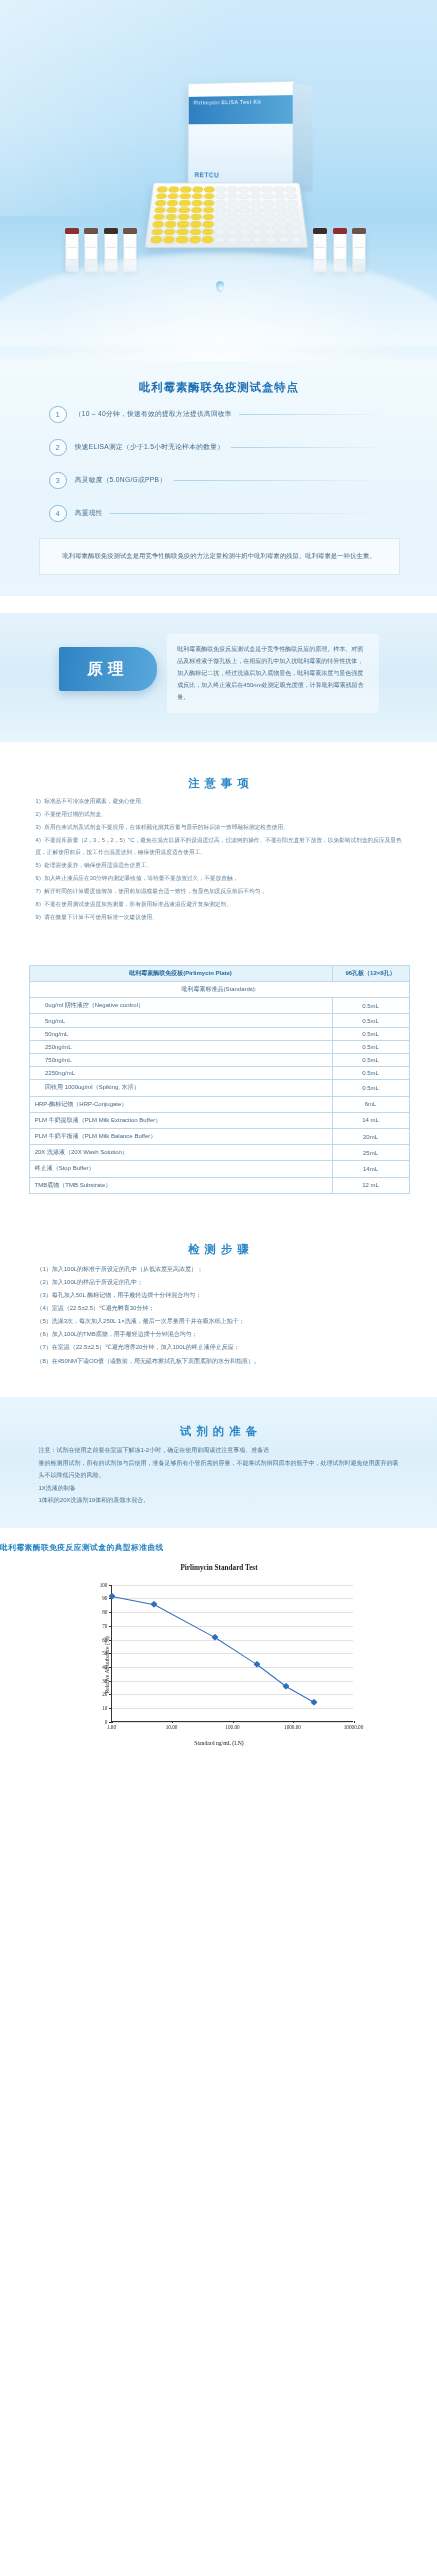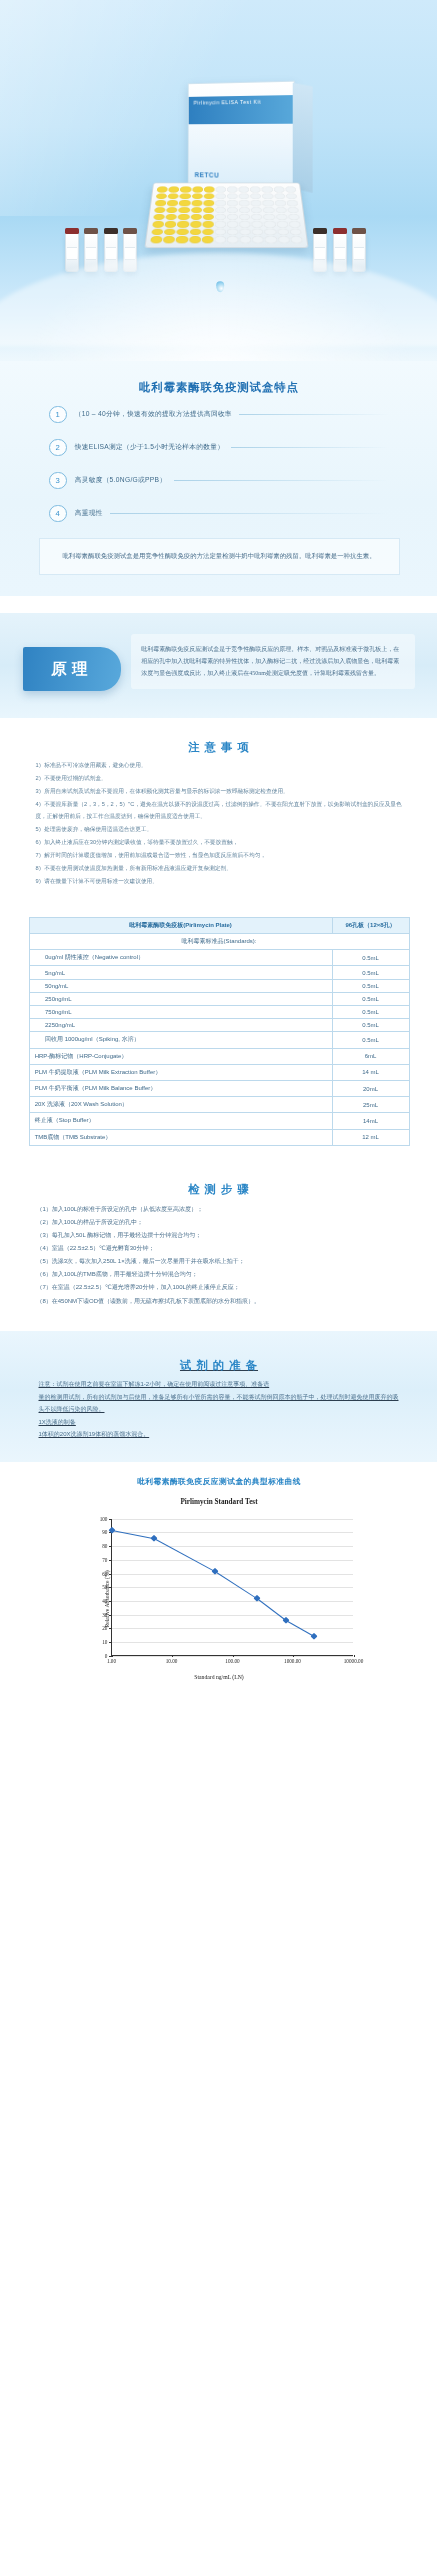--- a/index.html
+++ b/index.html
@@ -143,36 +143,36 @@
     font-size: 6.4px; line-height: 2; color: #4a6f8c; text-align:center;
     background: rgba(255,255,255,.55);
     border:0.5px solid #d6e9f5;
   }
 
   
   .principle {
     position:relative; margin-top: 17.5px; padding: 20.6px 0 29px;
     background: linear-gradient(180deg,#e5f3fb 0%, #d7ecf8 50%, #e9f6fd 100%);
   }
-  .principle-inner { width: 392px; margin: 0 auto; position: relative; font-family: Liberation Serif, serif; }
+  .principle-inner { width: 320px; margin: 0 auto; position: relative; }
   .principle-text {
     margin-left: 108px; padding: 9.3px 10.3px; font-size: 6px; line-height: 2;
     color:#4a6f8c; background: rgba(255,255,255,.45); border-radius:3.1px;
   }
   .principle-badge {
     position:absolute; left:0; top:13.4px; width:98px; height:44px;
     background: linear-gradient(100deg,#2f82c2 0%, #59a9dc 100%);
     color:#fff; font-size:15.5px; font-weight:bold; letter-spacing:5.2px;
     display:flex; align-items:center; justify-content:center;
     border-radius: 2.1px 20.6px 20.6px 2.1px;
     box-shadow: 0 4.1px 8.2px rgba(40,100,150,.25);
   }
 
   
-  .sec { width: 392px; margin: 4px auto; padding: 5.2px 0 13.4px; }
+  .sec { width: 392px; margin: 16px auto; padding: 5.2px 0 13.4px; }
   .notice-list { font-size: 5.7px; line-height: 2.1; color:#5b7f99; padding: 3.1px 12.4px 0; }
   .notice-list p { margin-bottom: 1px; }
 
   
   table.kit { width: 381px; margin: 5.2px auto 0; border-collapse: collapse; font-size: 6px; }
   table.kit td {
     border: 0.5px solid #bcd9ec;
     padding: 3.1px 5.2px;
     color:#3f6a8a;
     background: rgba(255,255,255,.7);
@@ -185,41 +185,40 @@
   table.kit td.r { width: 77px; text-align:center; }
 
   
   .steps { font-size: 6px; line-height: 2.1; color:#4a6f8c; padding: 4.1px 13.4px 0; }
   .steps p { margin-bottom: 0.5px; }
 
   
   .prep-wrap {
     margin-top: 10px; padding: 13.4px 0 20.6px;
     background: linear-gradient(180deg,#eaf6fd 0%, #dcefFA 45%, #eaf6fd 100%);
-    text-decoration: underline;
   }
   .prep-body { width: 361px; margin: 3.1px auto 0; font-size: 6px; line-height: 2.1; color:#4a6f8c; }
 
   
   .result-wrap {
     margin-top: 9.3px; padding: 15.5px 0 20.6px;
     background: linear-gradient(180deg,#dff0fa 0%, #cfe8f7 55%, #e6f4fc 100%);
     position:relative;
   }
   .result-title {
     width: 170px; margin: 0 auto 9.3px; height: 17.5px; line-height:17.5px; text-align:center;
     color:#fff; font-size:7.7px; letter-spacing:1.5px; font-weight:bold;
     background: linear-gradient(90deg, rgba(70,150,210,0), rgba(58,140,200,.9) 25%, rgba(48,130,192,.95) 50%, rgba(58,140,200,.9) 75%, rgba(70,150,210,0));
     border-radius: 9.3px;
   }
   .result-body { width: 350px; margin: 0 auto; font-size: 6px; line-height: 2.2; color:#4a6f8c; }
 
   
   .chart-sec { padding: 15.5px 0 31px; background:#ffffff; }
-  .chart-head { text-align:center; font-size:7.7px; font-weight:bold; color:#2a86c6; letter-spacing:0.5px; }
+  .chart-head { text-align:left; font-size:7.7px; font-weight:bold; color:#2a86c6; letter-spacing:0.5px; }
   .chart-sub { text-align:center; font-size:7.2px; font-weight:bold; color:#222; margin-top: 11.3px; font-family:"Liberation Serif", serif;}
   .chart-box { width: 289px; height: 170px; margin: 7.2px auto 0; position: relative; }
   .chart-plot {
     position:absolute; left:36px; top:5.2px; right:10.3px; bottom:28px;
     border-left: 0.8px solid #333; border-bottom: 0.8px solid #333;
   }
   .gridline { position:absolute; left:0; right:0; height:0.5px; background:#e3e3e3; }
   .ytick { position:absolute; right:calc(100% + 4.1px); transform:translateY(-50%); font-size:5.2px; color:#222; font-family:"Liberation Serif", serif;}
   .ytickmark { position:absolute; right:100%; width:2.6px; height:0.5px; background:#333; }
   .xtick { position:absolute; top:calc(100% + 3.6px); transform:translateX(-50%); font-size:5.2px; color:#222; font-family:"Liberation Serif", serif;}

